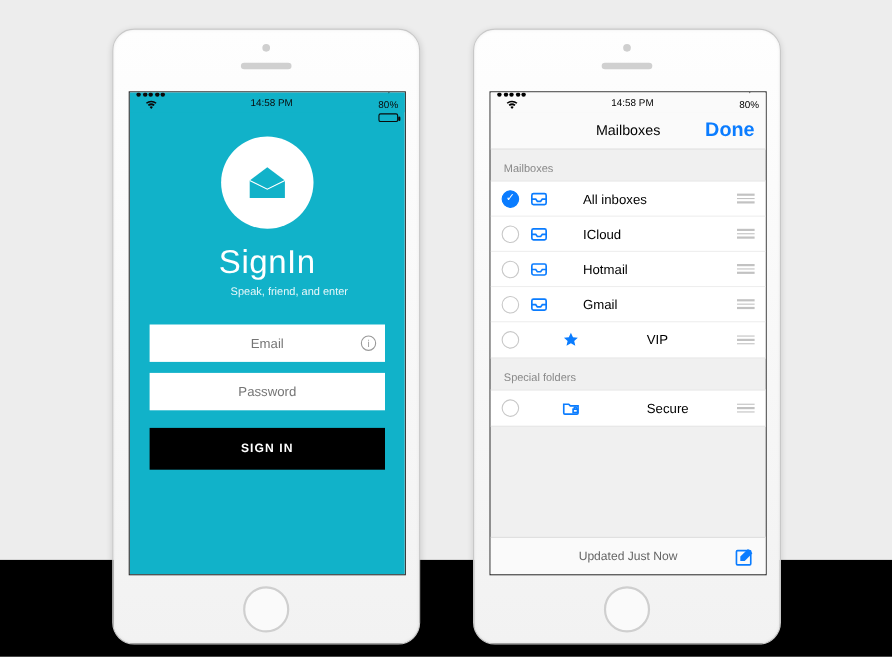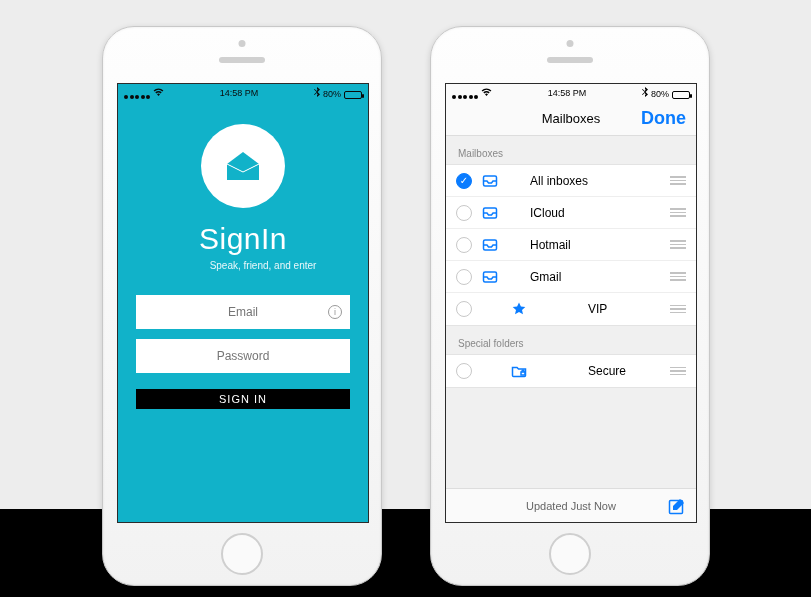--- a/index.html
+++ b/index.html
@@ -16,21 +16,21 @@
     left: 0; top: 0;
     width: 811px; height: 509px;
     background: #ededed;
   }
   .phone {
     position: absolute;
     width: 280px;
     height: 560px;
     background: linear-gradient(#fefefe,#f2f2f2);
     border: 1px solid #c8c8c8;
-    border-radius: 32px;
+    border-radius: 20px;
     box-shadow: 0 2px 6px rgba(0,0,0,.15), inset 0 0 3px rgba(0,0,0,.08);
   }
   .phone.left  { left: 102px; top: 26px; }
   .phone.right { left: 430px; top: 26px; }
 
   .speaker {
     position: absolute;
     top: 30px; left: 50%; transform: translateX(-50%);
     width: 46px; height: 6px;
     background: #d0d0d0;
@@ -60,21 +60,21 @@
 
   
   .statusbar {
     height: 18px;
     font-size: 9px;
     display: flex;
     align-items: center;
     justify-content: space-between;
     padding: 0 6px;
   }
-  .statusbar .sb-left, .statusbar .sb-right { display: flex; align-items: flex-end; gap: 3px; }
+  .statusbar .sb-left, .statusbar .sb-right { display: flex; align-items: center; gap: 3px; flex-direction: column; }
   .signal-dots { display: flex; gap: 1.5px; }
   .signal-dots span { width: 4px; height: 4px; border-radius: 50%; background: currentColor; display:inline-block; }
   .wifi { font-size: 9px; }
   .battery {
     width: 18px; height: 8px;
     border: 1px solid currentColor;
     border-radius: 2px;
     position: relative;
   }
   .battery::after {
@@ -118,25 +118,25 @@
   }
   .field .info {
     position: absolute; right: 8px; top: 50%; transform: translateY(-50%);
     width: 14px; height: 14px; border: 1px solid #999; border-radius: 50%;
     font-size: 9px; color: #999;
     display:flex; align-items:center; justify-content:center;
     cursor: pointer;
   }
   .signin-btn {
     margin-top: 16px;
-    height: 20px;
+    height: 38px;
     background: #000;
     color: #fff;
     display:flex; align-items:center; justify-content:center;
-    font-size: 11px; font-weight: 400; letter-spacing: 1px;
+    font-size: 11px; font-weight: 700; letter-spacing: 1px;
     cursor: pointer;
   }
 
   
   .mail-bg {
     background: #f0f0f0;
     color: #000;
     width: 100%; height: 100%;
     display: flex; flex-direction: column;
   }

